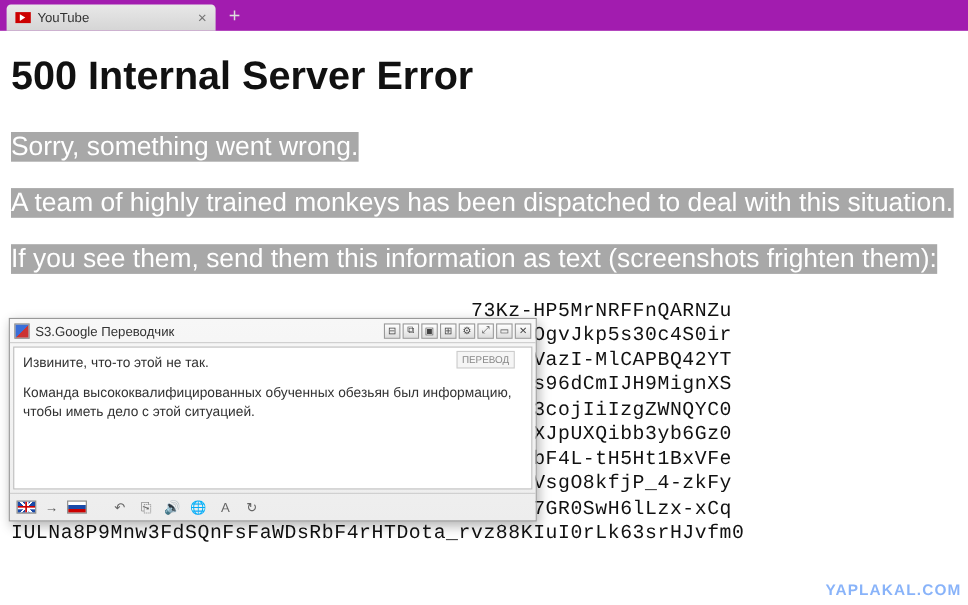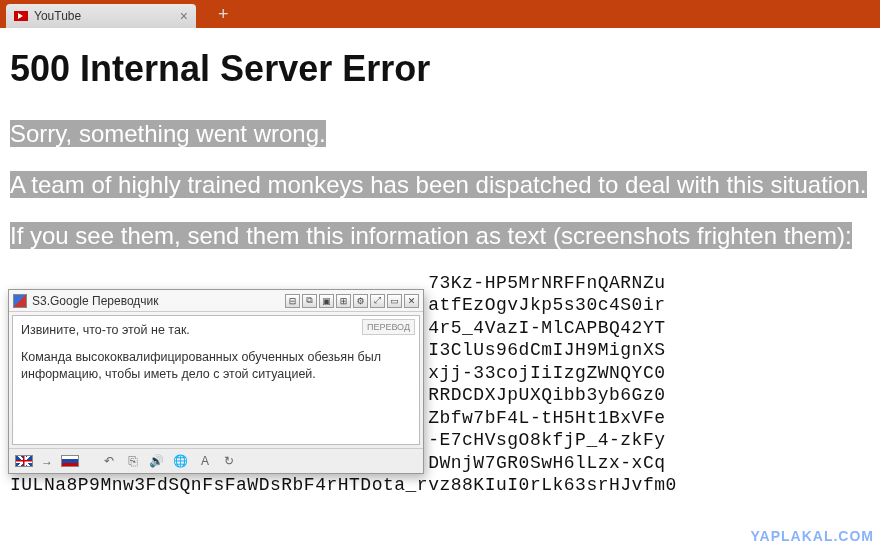--- a/index.html
+++ b/index.html
@@ -6,26 +6,25 @@
     body {
       width: 880px;
       height: 550px;
       font-family: Arial, Helvetica, sans-serif;
       background: #fff;
       overflow: hidden;
       position: relative;
     }
     
     .tab-bar {
-      background: #c2410c;
+      background: #a21caf;
       height: 28px;
       display: flex;
       align-items: flex-end;
       padding-left: 6px;
-      gap: 10px;
     }
     .tab {
       background: linear-gradient(#e8e8e8, #d5d5d5);
       height: 24px;
       display: flex;
       align-items: center;
       padding: 0 8px;
       border-top-left-radius: 4px;
       border-top-right-radius: 4px;
       font-size: 12px;
@@ -88,21 +87,21 @@
       line-height: 1.25;
       color: #111;
       white-space: pre;
       letter-spacing: 0.5px;
     }
     
     .translator {
       position: absolute;
       left: 8px;
       top: 289px;
-      width: 416px;
+      width: 480px;
       background: linear-gradient(#f7f7f7, #ededed);
       border: 1px solid #999;
       box-shadow: 2px 4px 10px rgba(0,0,0,0.3);
       font-size: 12px;
       color: #333;
     }
     .tr-titlebar {
       display: flex;
       align-items: center;
       height: 22px;
@@ -136,21 +135,21 @@
       border: 1px solid #bbb;
       margin: 3px;
       padding: 6px 8px 8px;
       min-height: 130px;
       position: relative;
       font-size: 12.5px;
       line-height: 1.35;
     }
     .tr-body .tag {
       position: absolute;
-      right: 4px;
+      right: 15px;
       top: 3px;
       border: 1px solid #ccc;
       font-size: 9px;
       color: #888;
       padding: 1px 4px;
       background: #f5f5f5;
       cursor:pointer;
     }
     .tr-body p { margin-bottom: 10px; }
     .tr-footer {

